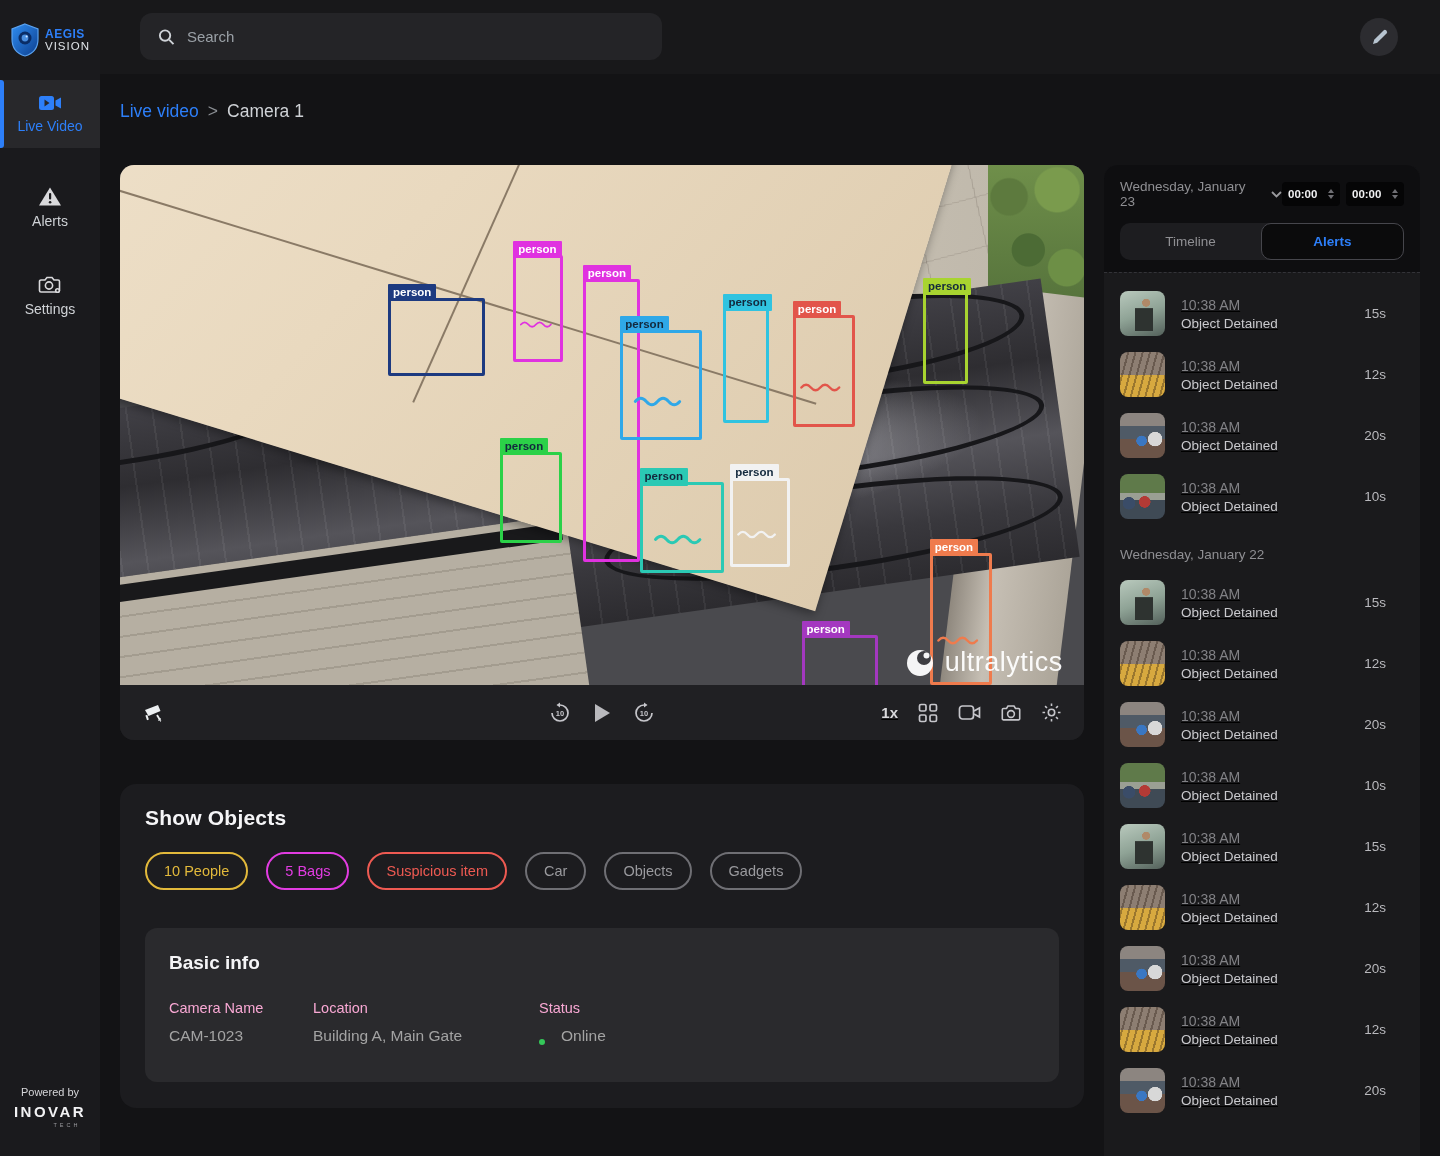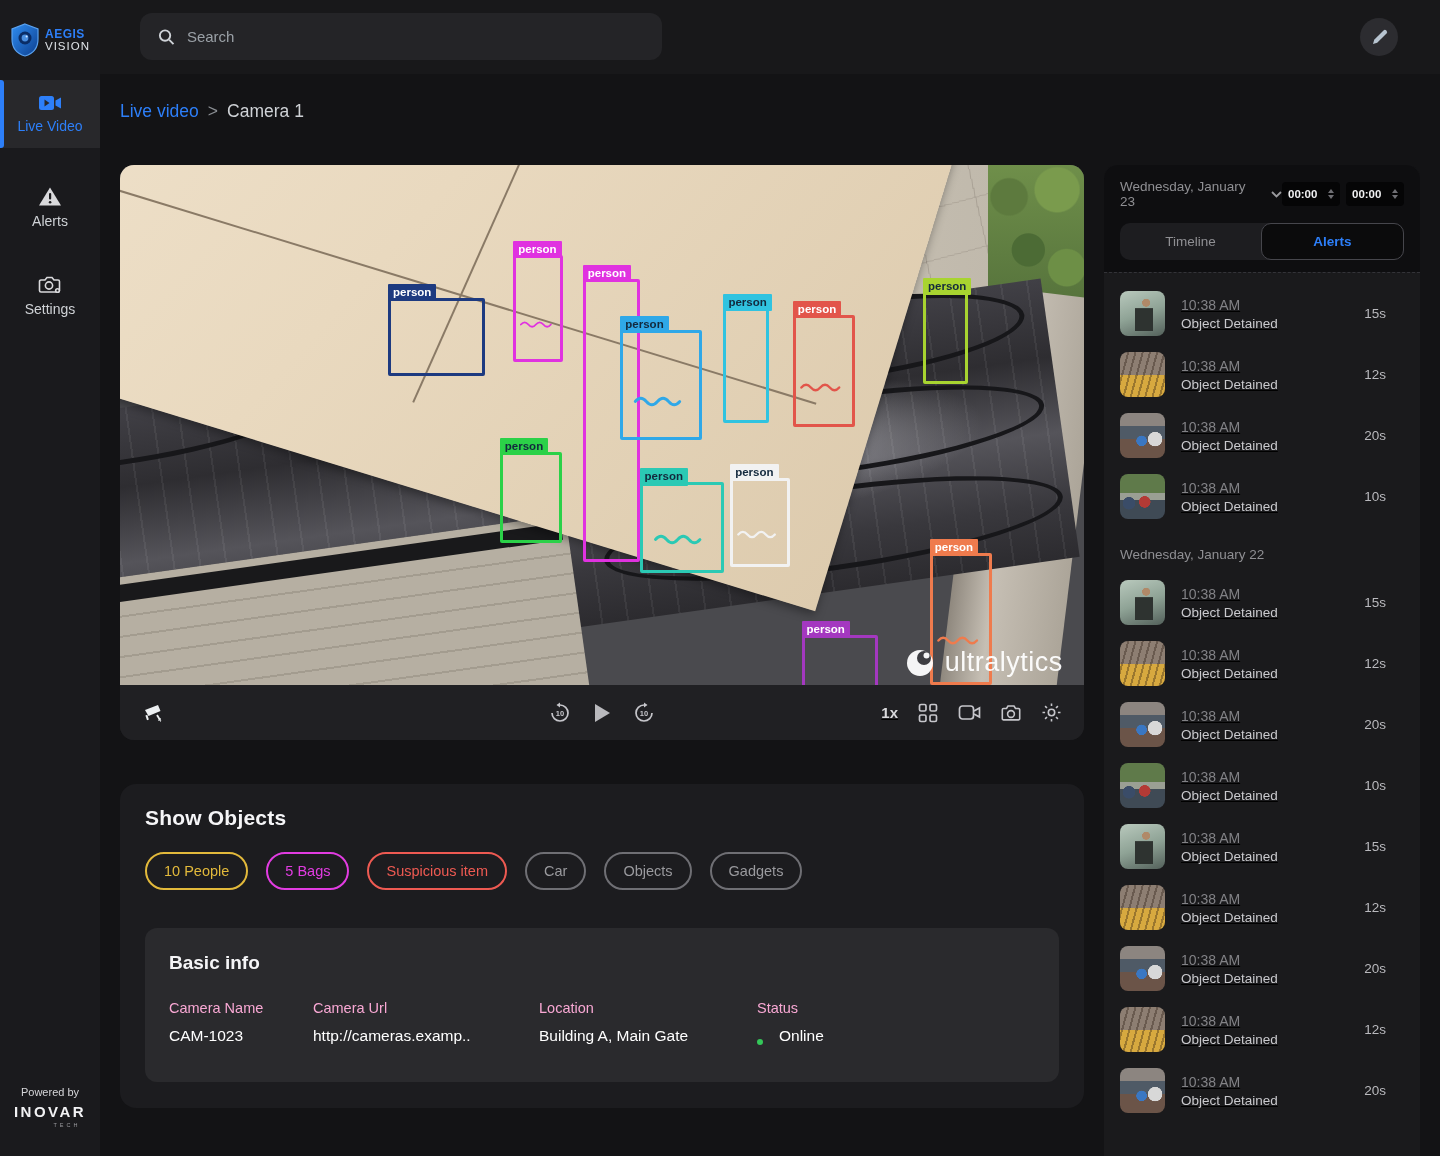--- a/index.html
+++ b/index.html
@@ -107,21 +107,21 @@
   #chips { display:flex; gap:18px; margin-top:22px; }
   .chip { height:38px; padding:0 17px; border-radius:19px; background:transparent; border:2px solid #6f6f74;
     color:#9a9a9e; font-size:14.5px; font-family:inherit; cursor:pointer; }
   .basic-info { margin-top:38px; background:#2a2a2d; border-radius:12px; padding:24px; height:154px; }
   .bi-title { color:#f5f5f7; font-size:19px; font-weight:bold; }
   .bi-fields { display:flex; margin-top:26px; }
   .bi-field { display:flex; flex-direction:column; gap:11px; }
   .bi-field:nth-child(1){ width:144px; } .bi-field:nth-child(2){ width:226px; }
   .bi-field:nth-child(3){ width:218px; } .bi-field:nth-child(4){ flex:1; }
   .bi-label { color:#f9a8d4; font-size:14.5px; }
-  .bi-value { color:#ffffff; font-size:15.5px; }
+  .bi-value { color:#a3a3a3; font-size:15.5px; }
   .online { display:flex; align-items:flex-end; gap:16px; }
   .online-dot { width:6px; height:6px; border-radius:50%; background:#34c759; }
 
   
   .alerts-panel { position:absolute; left:1104px; top:165px; width:316px; height:991px; background:#1a1a1c;
     border-radius:14px 14px 0 0; overflow:hidden; display:flex; flex-direction:column; }
   .panel-head { background:#0e0e10; padding:14px 16px 12px; }
   .date-row { display:flex; align-items:center; }
   .date-label { color:#8f8f93; font-size:13.5px; display:flex; align-items:center; gap:7px; cursor:pointer; }
   .time-inputs { margin-left:auto; display:flex; gap:6px; }
@@ -390,24 +390,20 @@
         <button class="chip">Gadgets</button>
       </div>
     <div class="basic-info">
       <h3 class="bi-title">Basic info</h3>
       <div class="bi-fields">
         <div class="bi-field">
           <span class="bi-label">Camera Name</span>
           <span class="bi-value">CAM-1023</span>
         </div>
         <div class="bi-field">
-          <span class="bi-label">Camera Url</span>
-          <span class="bi-value">http://cameras.examp..</span>
-        </div>
-        <div class="bi-field">
           <span class="bi-label">Location</span>
           <span class="bi-value">Building A, Main Gate</span>
         </div>
         <div class="bi-field">
           <span class="bi-label">Status</span>
           <span class="bi-value online">
               <span class="online-dot"></span>
               <span>Online</span>
             </span>
         </div>

